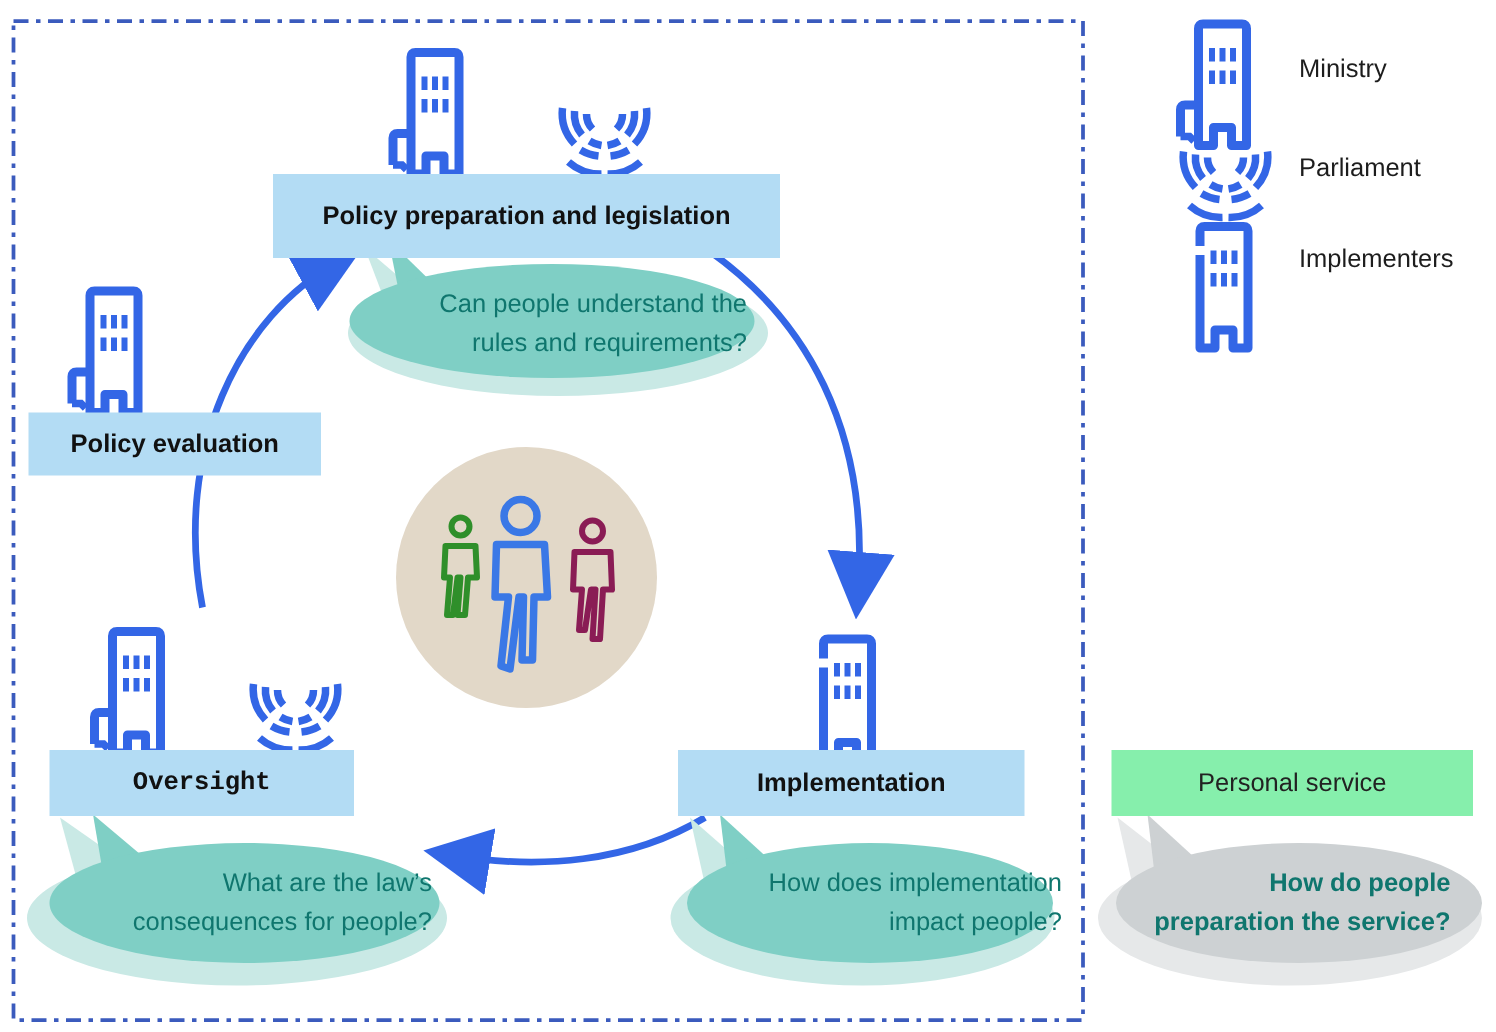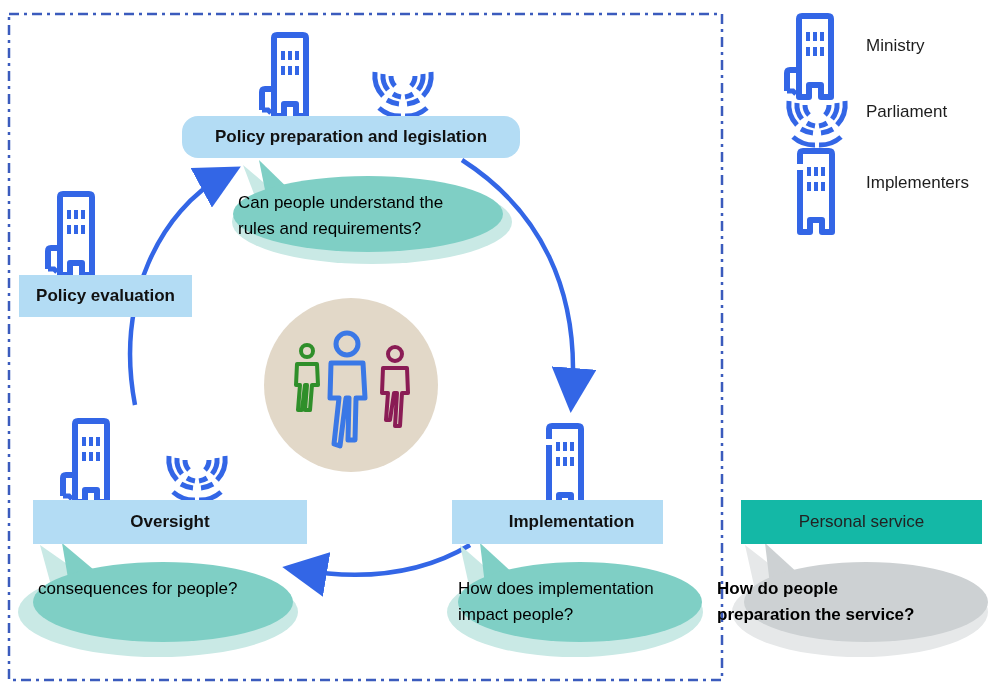--- a/index.html
+++ b/index.html
@@ -2,22 +2,22 @@
 <html><head>
 <meta charset="utf-8">
 <style>
   html, body { margin:0; padding:0; background:#ffffff; }
   body { width:997px; height:688px; position:relative; overflow:hidden;
          font-family:"Liberation Sans", "DejaVu Sans", sans-serif; color:#1a1a1a; }
   #stage { position:absolute; left:0; top:0; width:997px; height:688px; }
   .abs { position:absolute; }
   .label-box { position:absolute; background:#b3dcf4; display:flex; align-items:center;
                justify-content:center; font-weight:bold; font-size:17px; color:#111; }
-  .label-grey { background:#14b8a6; font-weight:normal; color:#222; }
-  .bubble-text { position:absolute; text-align:left; font-size:17px; line-height:26px; color:#000000; }
+  .label-grey { background:#86efac; font-weight:normal; color:#222; }
+  .bubble-text { position:absolute; text-align:right; font-size:17px; line-height:26px; color:#0f766e; }
   .legend-label { position:absolute; font-size:17px; color:#1d1d1d; }
 </style>
 </head>
 <body>
 
 <div id="stage">
 
   <svg class="abs" style="left:0;top:0" width="997" height="688">
     <defs>
       <g id="ministry">
@@ -122,38 +122,39 @@
     </g>
 
     <g>
       <path d="M745,545 L755,590 L790,580 Z" fill="#e6e8e9"></path>
       <ellipse cx="860" cy="612" rx="128" ry="45" fill="#e6e8e9"></ellipse>
       <path d="M765,543 L770,585 L800,575 Z" fill="#cdd1d3"></path>
       <ellipse cx="866" cy="602" rx="122" ry="40" fill="#cdd1d3"></ellipse>
     </g>
   </svg>
 
-  <div class="label-box" style="left:182px;top:116px;width:338px;height:42px;border-radius:16px;">Policy preparation and legislation</div>
-  <div class="label-box" style="left:19px;top:275px;width:173px;height:42px;text-align:center;">Policy evaluation</div>
-  <div class="label-box" style="left:33px;top:500px;width:274px;height:44px;">Oversight</div>
-  <div class="label-box" style="left:452px;top:500px;width:183px;height:44px;padding-left:28px;">Implementation</div>
+  <div class="label-box" style="left:182px;top:116px;width:338px;height:56px;">Policy preparation and legislation</div>
+  <div class="label-box" style="left:19px;top:275px;width:195px;height:42px;text-align:center;">Policy evaluation</div>
+  <div class="label-box" style="left:33px;top:500px;width:203px;height:44px;font-family:Liberation Mono, monospace;">Oversight</div>
+  <div class="label-box" style="left:452px;top:500px;width:231px;height:44px;">Implementation</div>
   <div class="label-box label-grey" style="left:741px;top:500px;width:241px;height:44px;">Personal service</div>
 
   <div class="bubble-text" style="left:238px;top:190px;width:260px;">
     <div>Can people understand the</div>
     <div>rules and requirements?</div>
   </div>
   <div class="bubble-text" style="left:38px;top:576px;width:250px;">
+    <div>What are the law’s</div>
     <div>consequences for people?</div>
   </div>
   <div class="bubble-text" style="left:458px;top:576px;width:250px;">
     <div>How does implementation</div>
     <div>impact people?</div>
   </div>
   <div class="bubble-text" style="left:717px;top:576px;width:250px;font-weight:bold;">
     <div>How do people</div>
     <div>preparation the service?</div>
   </div>
 
   <div class="legend-label" style="left:866px;top:36px;">Ministry</div>
   <div class="legend-label" style="left:866px;top:102px;">Parliament</div>
-  <div class="legend-label" style="left:866px;top:173px;">Implementers</div>
+  <div class="legend-label" style="left:866px;top:163px;">Implementers</div>
 </div>
 
 </body></html>

